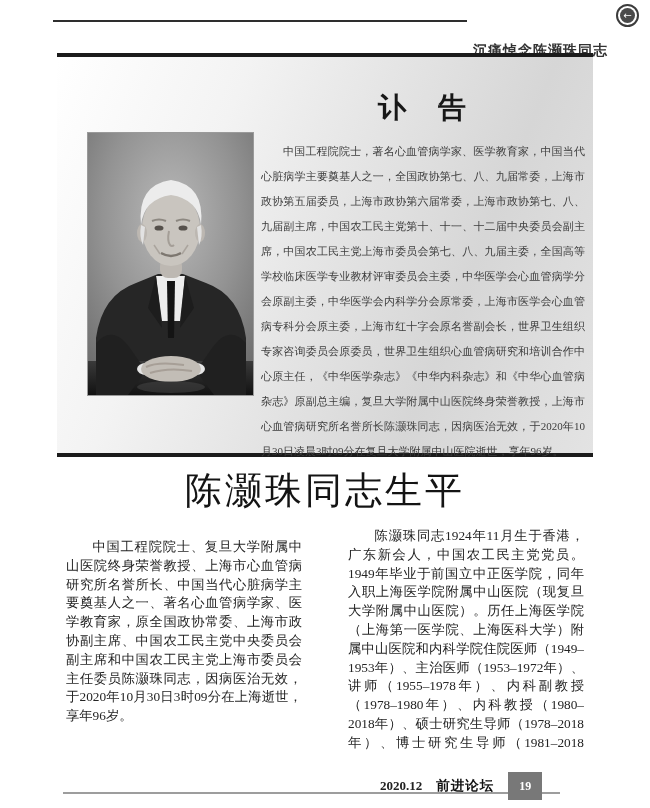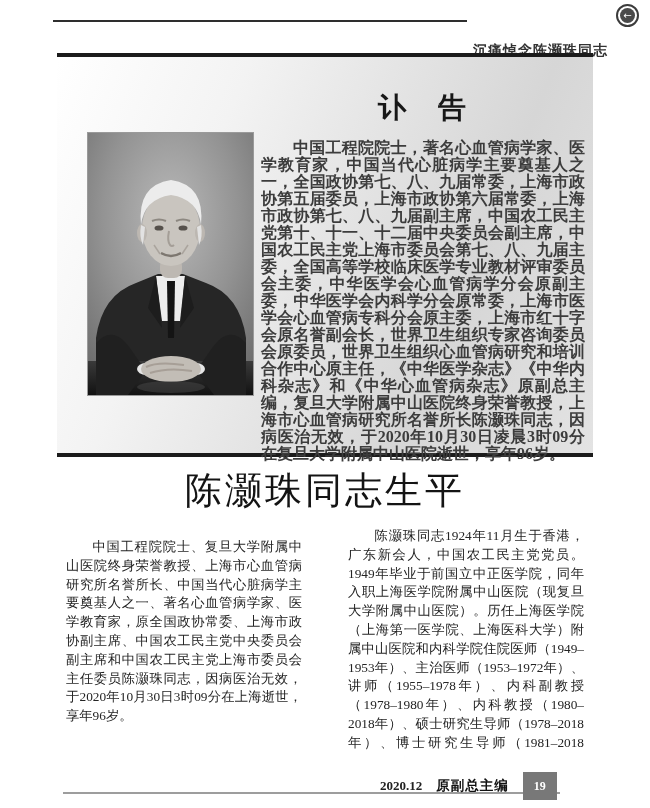--- a/index.html
+++ b/index.html
@@ -32,21 +32,21 @@
     background:linear-gradient(112deg,#ffffff 0%,#f3f3f3 28%,#d6d6d6 72%,#e3e3e3 100%);
   }
   .portrait { position:absolute; left:31px; top:76px; width:165px; height:262px;
     box-shadow:0 0 0 1px #9a9a9a; }
   .obit-content { position:absolute; left:204px; top:32px; width:324px; }
   .obit-heading {
     text-align:center; font-size:28px; font-weight:bold; color:#171717;
     font-family:"Liberation Serif", serif; letter-spacing:2px;
   }
   .obit-text {
-    margin-top:12px; font-size:16px; line-height:17px; font-weight:700;
+    margin-top:12px; font-size:11px; line-height:25px; font-weight:400;
     color:#3c3c3c; text-align:justify; text-indent:2em;
   }
 
   
   .article-title {
     position:absolute; left:0; top:466px; width:650px; text-align:center;
     font-family:"Liberation Sans", sans-serif; font-weight:normal;
     font-size:37px; color:#141414; letter-spacing:3px;
   }
   .article-body {
@@ -148,17 +148,17 @@
 
   <div class="article-body">
     <p>中国工程院院士、复旦大学附属中山医院终身荣誉教授、上海市心血管病研究所名誉所长、中国当代心脏病学主要奠基人之一、著名心血管病学家、医学教育家，原全国政协常委、上海市政协副主席、中国农工民主党中央委员会副主席和中国农工民主党上海市委员会主任委员陈灏珠同志，因病医治无效，于2020年10月30日3时09分在上海逝世，享年96岁。</p>
     <p>陈灏珠同志1924年11月生于香港，广东新会人，中国农工民主党党员。1949年毕业于前国立中正医学院，同年入职上海医学院附属中山医院（现复旦大学附属中山医院）。历任上海医学院（上海第一医学院、上海医科大学）附属中山医院和内科学院住院医师（1949–1953年）、主治医师（1953–1972年）、讲师（1955–1978年）、内科副教授（1978–1980年）、内科教授（1980–2018年）、硕士研究生导师（1978–2018年）、博士研究生导师（1981–2018年）、心内科主任（1972–1988年）、上海市心血管病研究所副所长（1978–1984年）、上海市心血管病研究所所长（1984–2009年）。2018年起任复旦大学附属中山医院终身荣誉教授、2009年起任上海市心血管病研究所名誉所长。1997年当选中国工程院院士，2018年年底光荣退休。</p>
 
   </div>
 
   <div class="footer-rule"></div>
   <div class="footer">
     <span class="footer-issue">2020.12</span>
-    <span class="footer-journal">原副总主编</span>
+    <span class="footer-journal">前进论坛</span>
     <span class="page-badge">19</span>
   </div>
 
 </div>
 
 </body></html>

